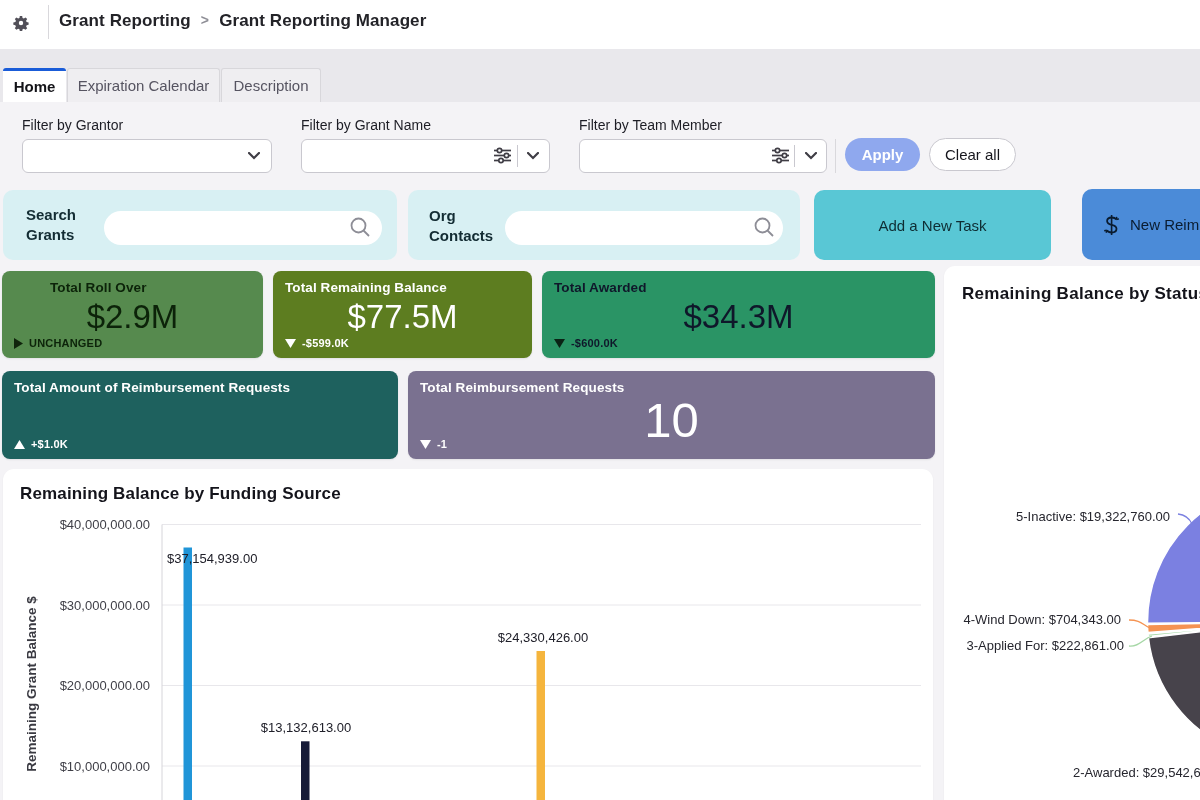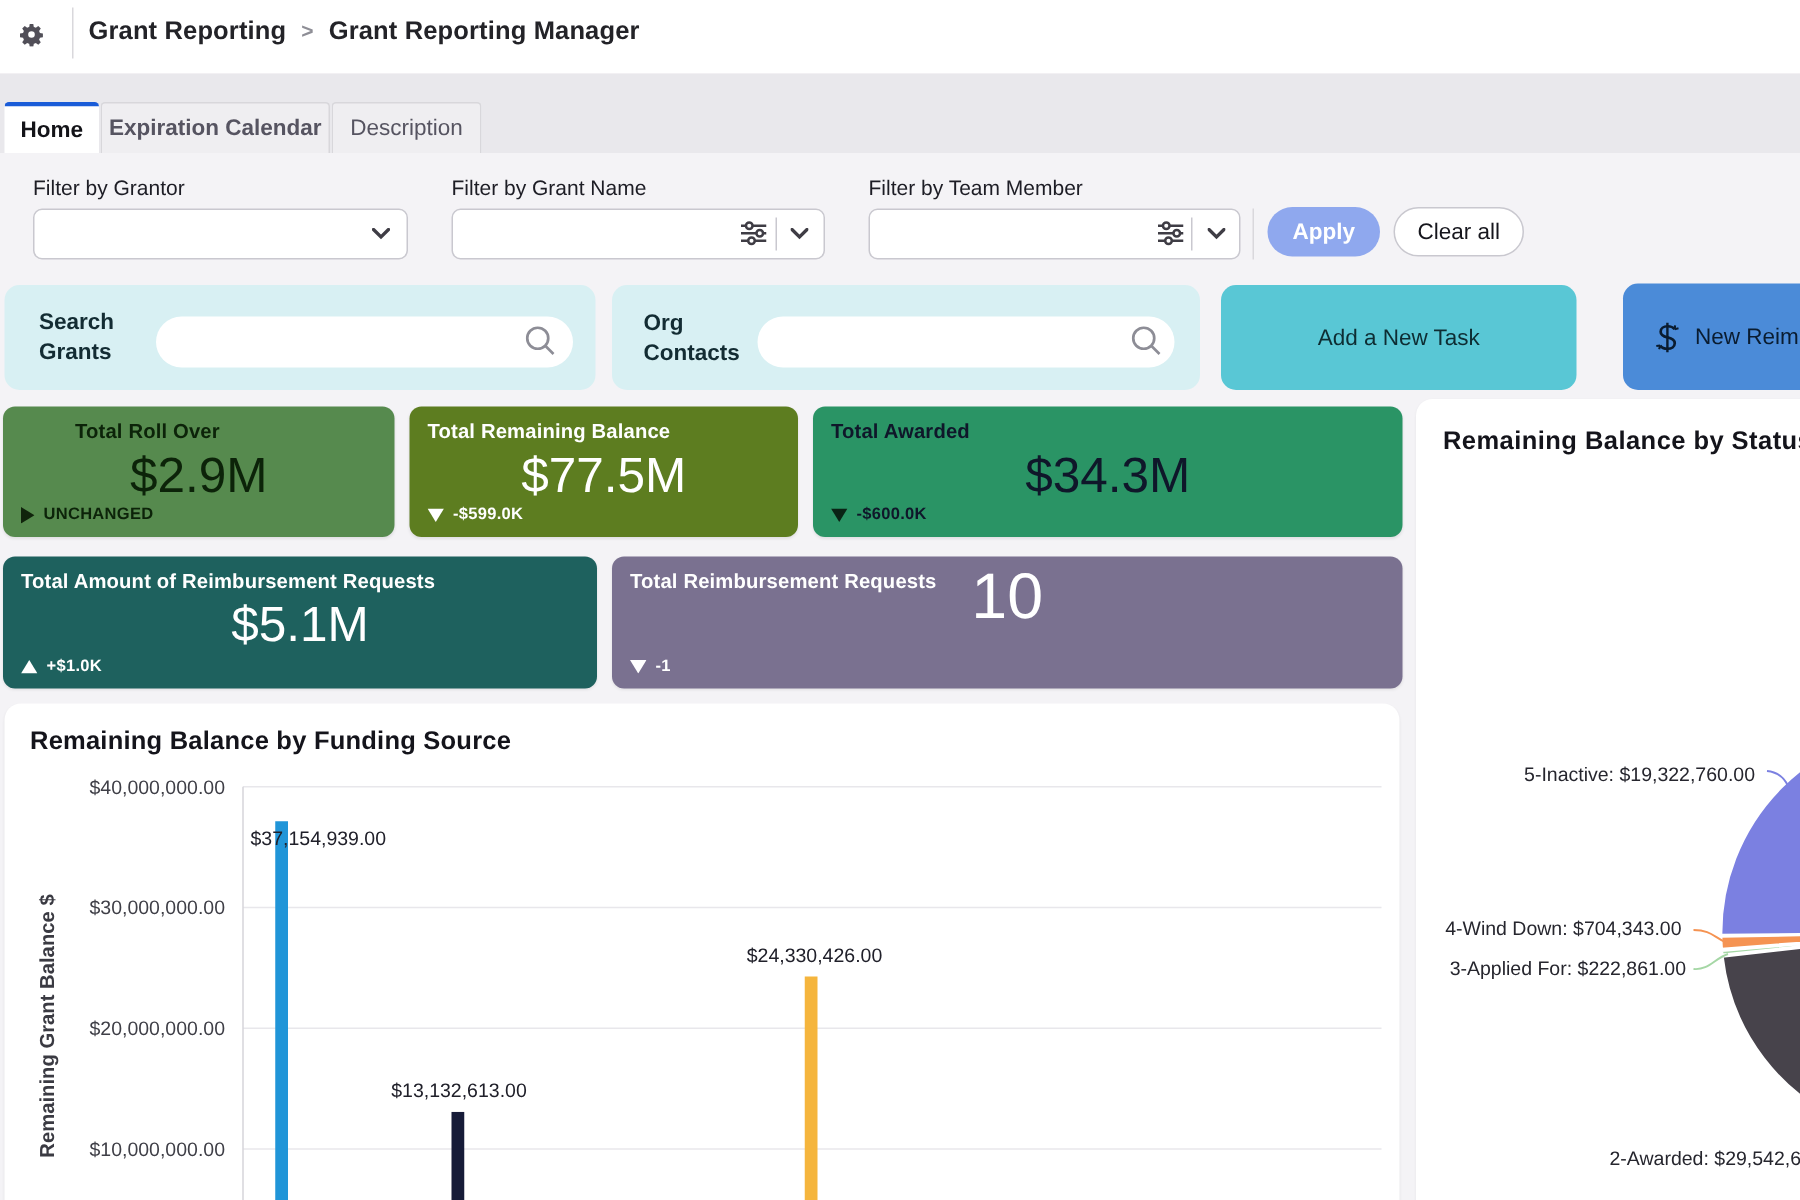--- a/index.html
+++ b/index.html
@@ -10,21 +10,21 @@
 
 #hdr { left:0; top:0; width:1200px; height:49px; background:#fff; }
 #hdr .vline { left:48px; top:5px; width:1px; height:34px; background:#d9d8dc; }
 #crumb { left:59px; top:11px; font-size:17px; font-weight:bold; color:#232328; letter-spacing:.1px;}
 #crumb .sep { color:#8e8e96; font-weight:bold; font-size:14px; padding:0 10px; position:relative; top:-1px;}
 
 
 #strip { left:0; top:49px; width:1200px; height:53px; background:#e9e8ec; }
 .tab { position:absolute; bottom:0; height:34px; font-size:15px; display:flex; align-items:center; justify-content:center; background:#efeef1; border:1px solid #d8d7db; border-bottom:none; border-radius:3px 3px 0 0; color:#565461; }
 #tab1 { left:3px; width:63px; background:#fff; border:none; border-top:3px solid #1a5cd8; color:#131318; font-weight:bold;margin-top:40px; }
-#tab2 { left:67px; width:153px;font-weight:bold; }
+#tab2 { left:67px; width:153px; }
 #tab3 { left:221px; width:100px; }
 
 
 .flabel { font-size:14px; color:#1d1d25; }
 .input { position:absolute; height:34px; background:#fff; border:1px solid #c9c8cf; border-radius:6px; }
 .chev { position:absolute; width:12px; height:8px; }
 .pillbtn { position:absolute; height:33px; border-radius:17px; font-size:15px; display:flex; align-items:center; justify-content:center; }
 #apply { left:845px; top:138px; width:75px; background:#8fa8ee; color:#fff; font-weight:bold; }
 #clearall { left:929px; top:138px; width:87px; background:#fff; border:1px solid #c9c8cf; color:#16161d; }
 #fdiv { left:835px; top:139px; width:1px; height:34px; background:#d9d8dc; }
@@ -141,28 +141,27 @@
   <div class="kpi" style="left:542px; top:271px; width:393px; height:87px; background:#2a9465; color:#0f172a;">
     <div class="t">Total Awarded</div>
     <div class="v" style="top:27px;">$34.3M</div>
     <div class="b"><svg width="11" height="9" viewBox="0 0 11 9">
           <path d="M0 0h11L5.5 9z" fill="#0a2315"></path>
         </svg>-$600.0K</div>
   </div>
 
   <div class="kpi" style="left:2px; top:371px; width:396px; height:88px; background:#1e615e; color:#fff;">
     <div class="t">Total Amount of Reimbursement Requests</div>
-    <div class="v" style="top:26px;">$5.1M</div>
     <div class="b"><svg width="11" height="9" viewBox="0 0 11 9">
           <path d="M5.5 0L11 9H0z" fill="#fff"></path>
         </svg>+$1.0K</div>
   </div>
   <div class="kpi" style="left:408px; top:371px; width:527px; height:88px; background:#7a7190; color:#fff;">
     <div class="t">Total Reimbursement Requests</div>
-    <div class="v" style="top:3px; font-size:43px;">10</div>
+    <div class="v" style="top:21px; font-size:49px;">10</div>
     <div class="b"><svg width="11" height="9" viewBox="0 0 11 9">
           <path d="M0 0h11L5.5 9z" fill="#fff"></path>
         </svg>-1</div>
   </div>
 
   <div class="card" style="left:3px; top:469px; width:930px; height:345px;"></div>
   <div class="abs" style="left:20px; top:484px; font-size:17px; font-weight:bold; color:#14141b; white-space:nowrap; letter-spacing:.15px;">Remaining Balance by Funding Source</div>
   <svg class="abs" style="left:4px; top:468px;" width="932" height="332" viewBox="0 0 932 332">
     <g font-family="Liberation Sans,sans-serif">
 

